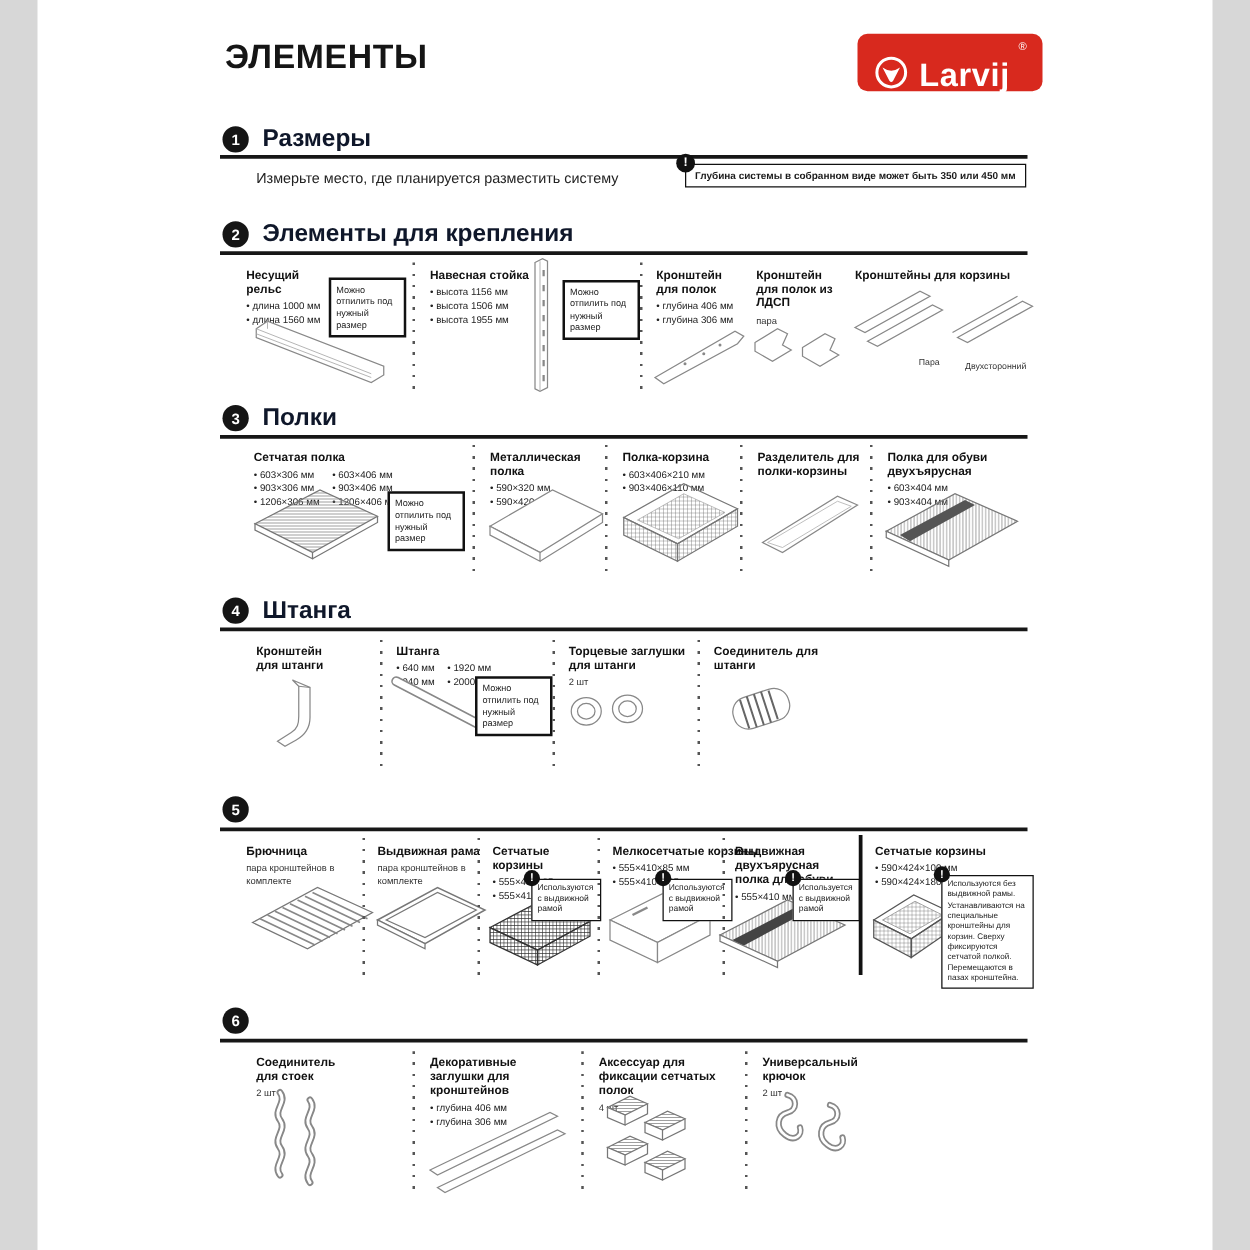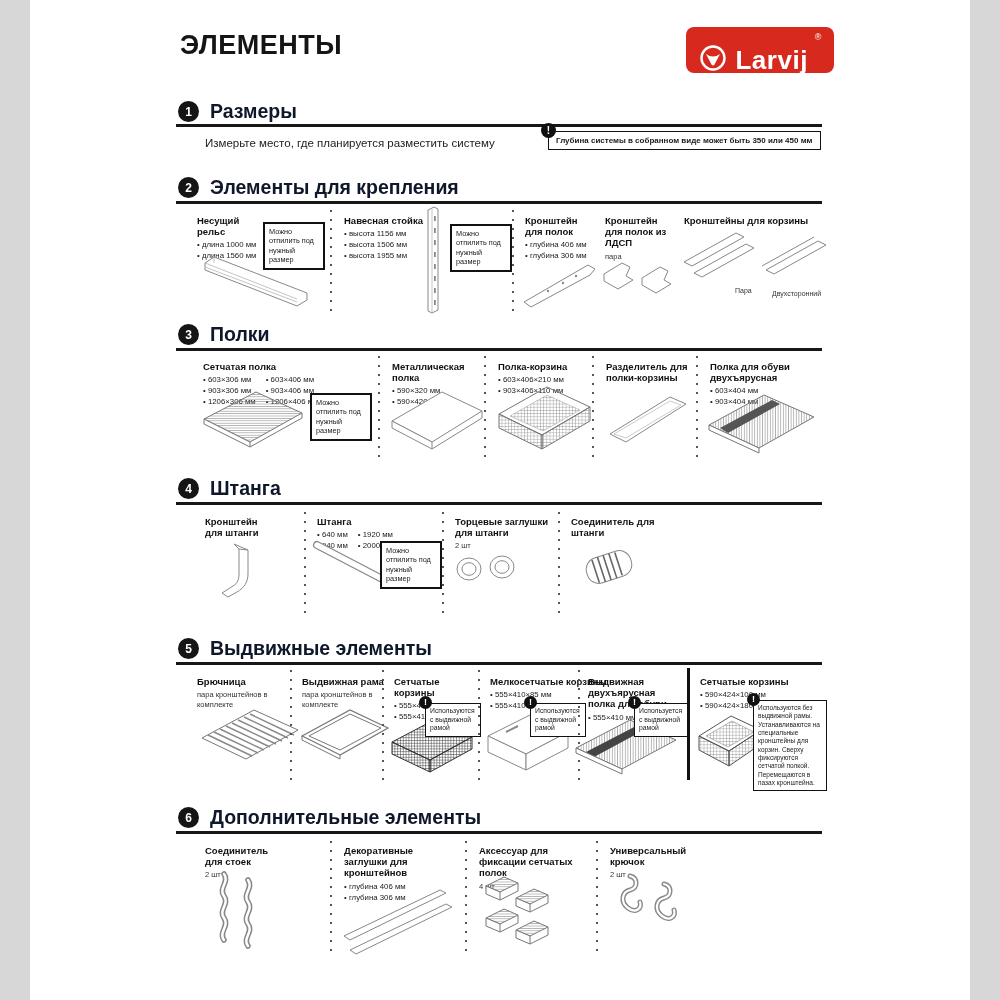--- a/index.html
+++ b/index.html
@@ -285,21 +285,20 @@
   </div>
   <svg class="d" style="left:578px;top:544px" width="62" height="46" viewBox="0 0 62 46">
     <g transform="rotate(-18 31 23)">
       <rect x="8" y="10" width="46" height="26" rx="12" fill="#fff" stroke="#888"></rect>
       <path d="M17 11 V35 M23 10 V36 M29 10 V36 M35 10 V36 M41 11 V35" stroke="#666" stroke-width="1.6"></path>
     </g>
   </svg>
 
   <div class="sechead" style="left:178px;top:637px">
     <span class="num">5</span>
-    <span class="sectitle">Выдвижные элементы</span>
   </div>
   <div class="rule" style="top:662px"></div>
 
   <div class="item" style="left:197px;top:676px;width:85px">
     <div class="t">Брючница</div>
     <div class="s">пара кронштейнов в комплекте</div>
   </div>
   <svg class="d" style="left:196px;top:702px" width="108" height="72" viewBox="0 0 108 72">
     <path d="M6 36 L58 8 L102 28 L50 57 Z" fill="#fff" stroke="#777"></path>
     <g stroke="#888" stroke-width="1.4">
@@ -387,21 +386,20 @@
     <path d="M5 30 L5 44 L35 60 L35 45 Z" fill="url(#pgrid)" stroke="#555"></path>
     <path d="M67 24 L67 38 L35 60 L35 45 Z" fill="url(#pgrid)" stroke="#555"></path>
   </svg>
   <div class="warn" style="left:753px;top:700px;width:64px;font-size:6.5px">
     <span class="wic">!</span>
     <span>Используются без выдвижной рамы. Устанавливаются на специальные кронштейны для корзин. Сверху фиксируются сетчатой полкой. Перемещаются в пазах кронштейна.</span>
   </div>
 
   <div class="sechead" style="left:178px;top:806px">
     <span class="num">6</span>
-    <span class="sectitle">Дополнительные элементы</span>
   </div>
   <div class="rule" style="top:831px"></div>
 
   <div class="item" style="left:205px;top:845px;width:80px">
     <div class="t">Соединитель для стоек</div>
     <div class="s">2 шт</div>
   </div>
   <svg class="d" style="left:210px;top:868px" width="58" height="88" viewBox="0 0 58 88">
     <g stroke="#888" stroke-width="5.5" fill="none" stroke-linecap="round">
       <path d="M14 6 C20 14 8 20 14 28 C20 36 8 42 14 50 C20 58 8 64 14 72"></path>

